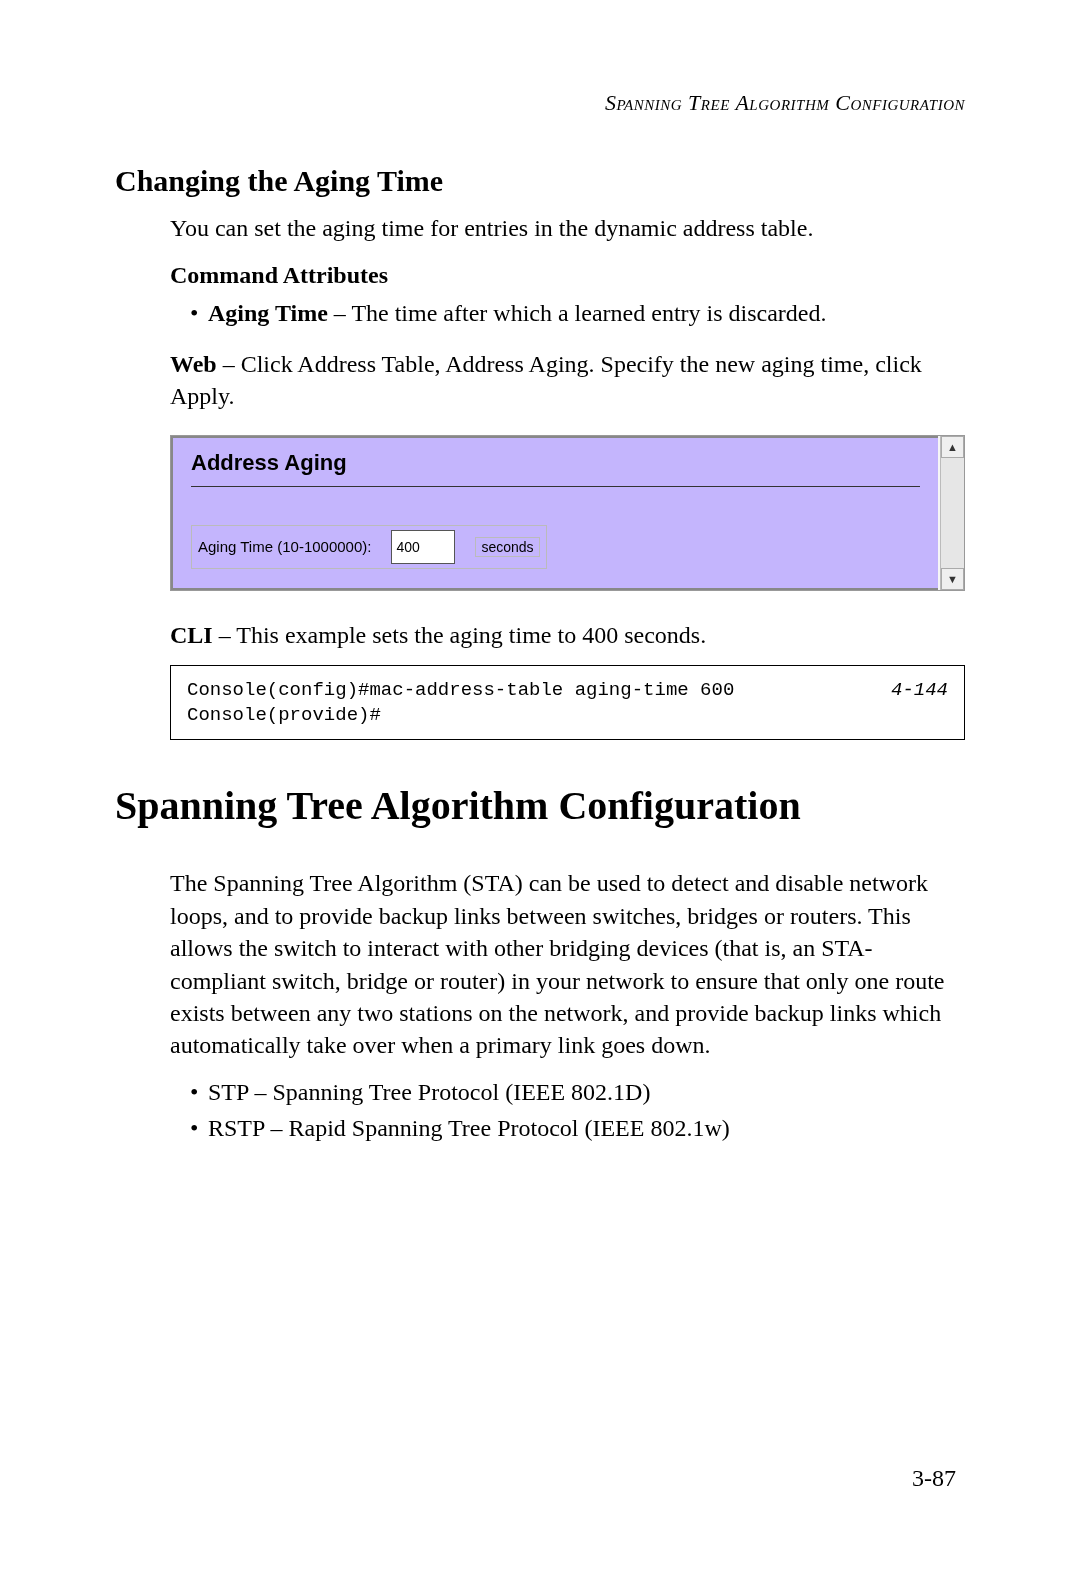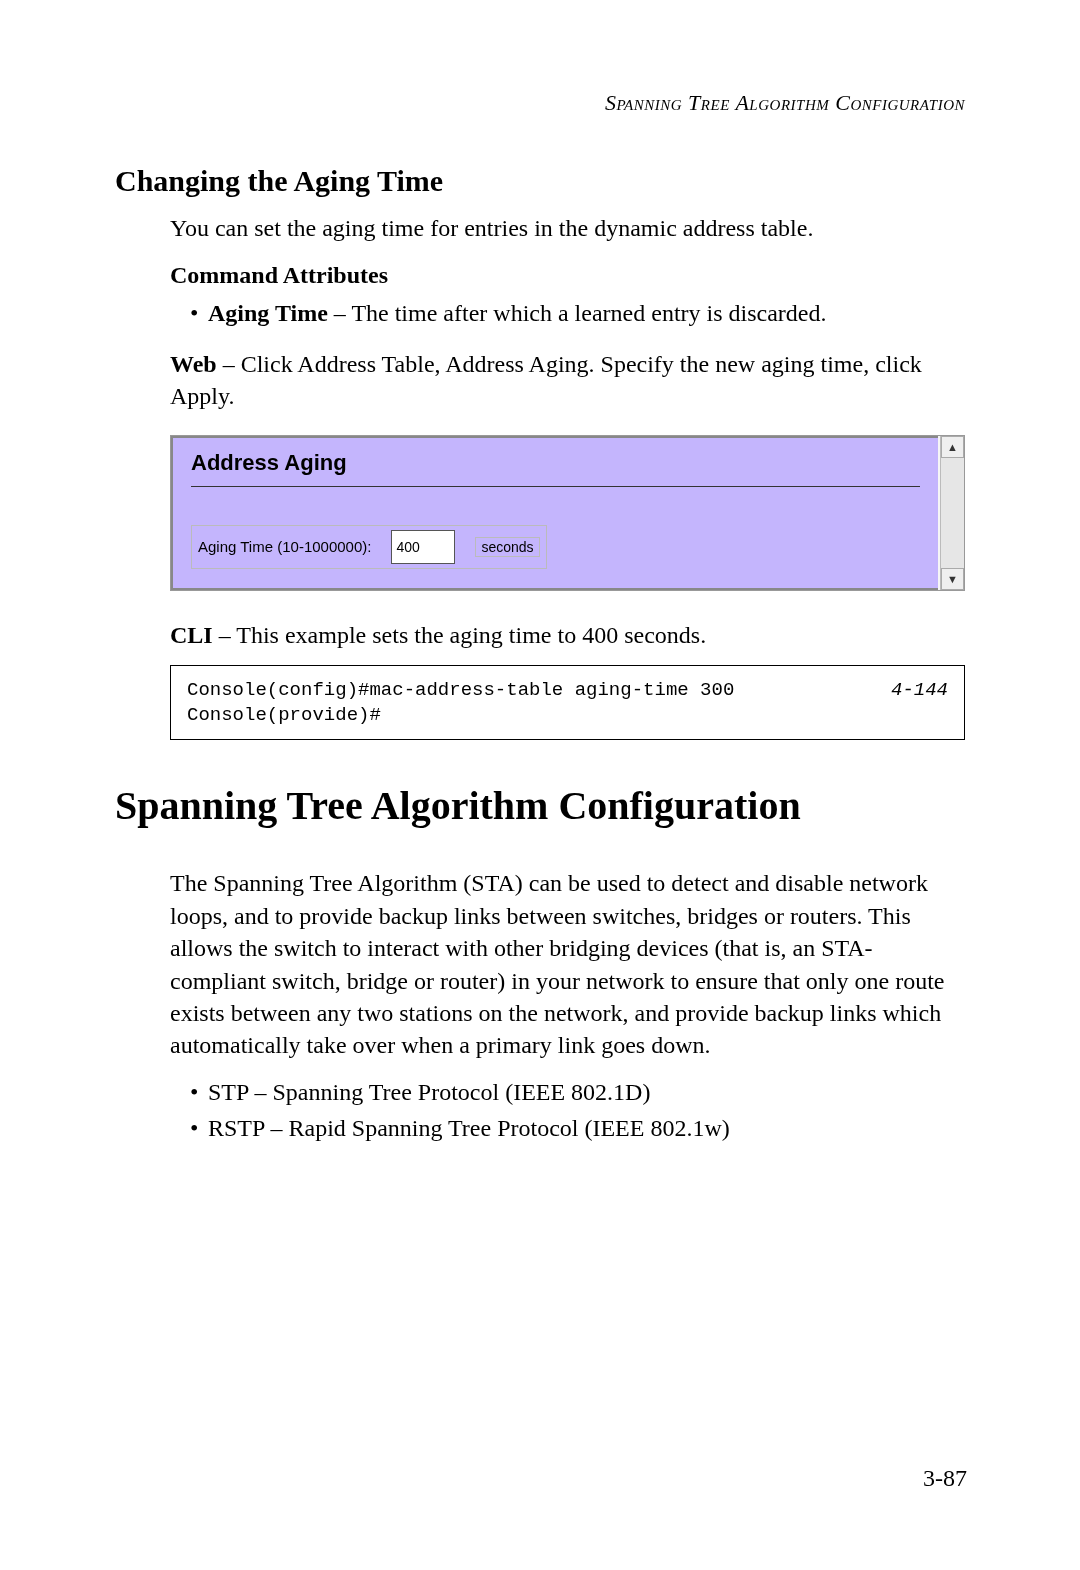--- a/index.html
+++ b/index.html
@@ -158,21 +158,21 @@
       font-style: italic;
     }
     .chapter-heading {
       font-size: 40px;
       font-weight: bold;
       margin-bottom: 38px;
     }
     .page-number {
       position: absolute;
       bottom: 78px;
-      right: 113px;
+      right: 124px;
       font-size: 24px;
     }
   </style>
 </head>
 <body>
 
 <div class="page">
   <div class="running-header">Spanning Tree Algorithm Configuration</div>
 
   <div class="section-heading">Changing the Aging Time</div>
@@ -205,21 +205,21 @@
       <div class="scroll-track">
         <div class="scroll-btn">▲</div>
         <div class="scroll-btn">▼</div>
       </div>
     </div>
 
     <p class="para">
       <span class="inline-bold">CLI</span><span> – This example sets the aging time to 400 seconds.</span>
     </p>
 
-    <div class="cli-box"><span class="cli-ref">4-144</span><span>Console(config)#mac-address-table aging-time 300</span>
+    <div class="cli-box"><span class="cli-ref">4-144</span><span>Console(config)#mac-address-table aging-time 600</span>
 <span>Console(provide)#</span></div>
   </div>
 
   <div class="chapter-heading">Spanning Tree Algorithm Configuration</div>
 
   <div class="indented">
     <p class="para">The Spanning Tree Algorithm (STA) can be used to detect and disable network loops, and to provide backup links between switches, bridges or routers. This allows the switch to interact with other bridging devices (that is, an STA-compliant switch, bridge or router) in your network to ensure that only one route exists between any two stations on the network, and provide backup links which automatically take over when a primary link goes down.</p>
     <ul class="bullet-list">
       <li>STP – Spanning Tree Protocol (IEEE 802.1D)</li>
       <li>RSTP – Rapid Spanning Tree Protocol (IEEE 802.1w)</li>

